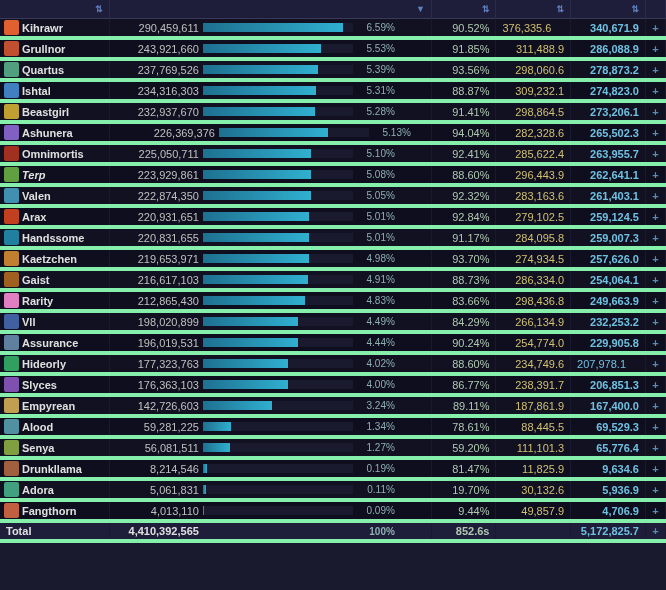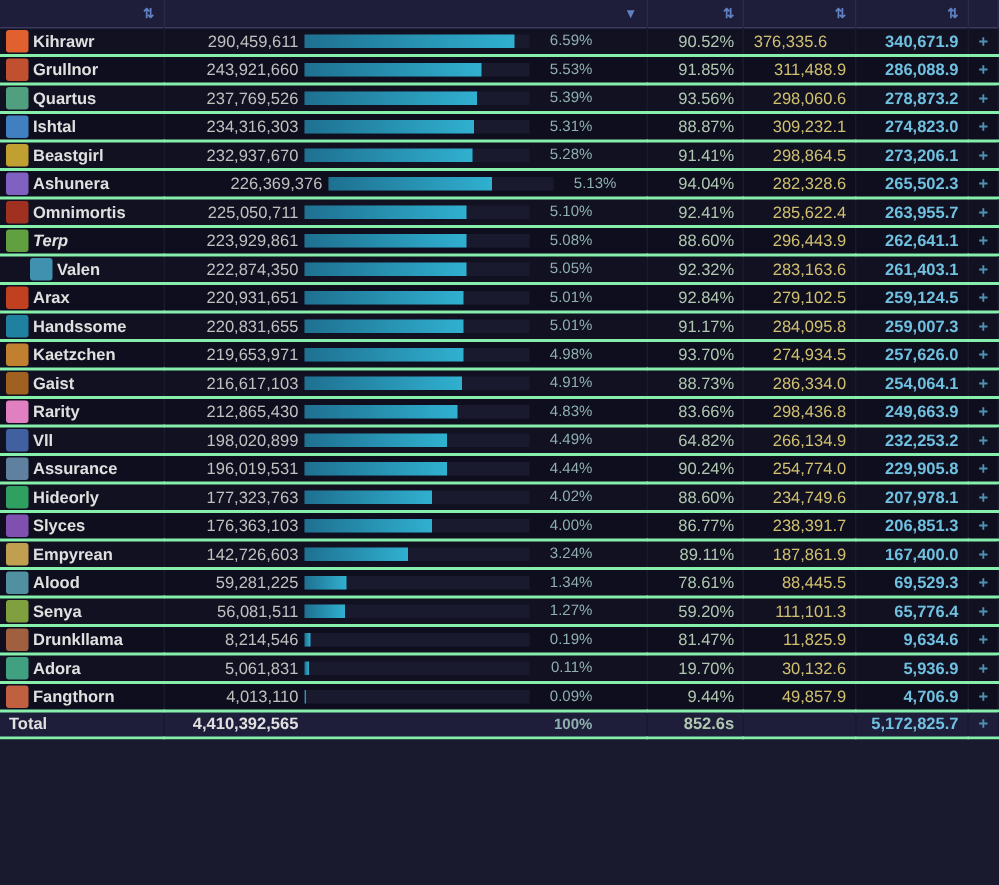--- a/index.html
+++ b/index.html
@@ -34,21 +34,21 @@
       white-space: nowrap;
     }
     thead th:first-child { text-align: left; width: 110px; }
     thead th.amount-col { text-align: left; width: 280px; }
     thead th.active-col { text-align: right; width: 65px; }
     thead th.dpsa-col { text-align: right; width: 75px; }
     thead th.dpse-col { text-align: right; width: 75px; }
     thead th.plus-col { width: 20px; text-align: center; }
 
     tbody tr {
-      border-bottom: 2px solid #86efac;
+      border-bottom: 4px solid #86efac;
     }
     tbody tr:nth-child(odd) { background: #111122; }
     tbody tr:nth-child(even) { background: #0e0e1e; }
 
     tbody tr.total-row {
       background: #1e1e3a !important;
       border-top: 1px solid #3a3a5c;
       font-weight: bold;
       color: #e0e0e0;
     }
@@ -266,21 +266,21 @@
       </div>
       <span style="min-width:38px;text-align:right;color:#90b0b0;font-size:10px;">5.08%</span>
     </div>
   </td>
           <td style="text-align: right; color: rgb(176, 200, 176);">88.60%</td>
           <td style="text-align: right; color: rgb(208, 192, 112);">296,443.9</td>
           <td style="text-align: right; color: rgb(112, 192, 224); font-weight: bold;">262,641.1</td>
           <td style="text-align: center; color: rgb(80, 144, 176); font-weight: bold; cursor: pointer;">+</td>
         </tr>
         <tr>
-          <td style="padding: 1px 20px;">
+          <td style="padding: 1px 4px;">
     <div style="display:flex;align-items:center;gap:3px;">
       <span style="width:15px;height:15px;border-radius:2px;background:#4090b0;flex-shrink:0;display:inline-block;"></span>
       <span style="color:#e0e0e0;font-weight:bold;">Valen</span>
     </div>
   </td>
           <td style="padding: 1px 4px;">
     <div style="display:flex;align-items:center;gap:4px;">
       <span style="min-width:85px;text-align:right;color:#c0c0c0;">222,874,350</span>
       <div style="width:150px;height:9px;background:#1a1a2e;position:relative;">
         <div style="width:108px;max-width:150px;height:9px;background:linear-gradient(to right,#1e7090,#30b0d0);"></div>
@@ -407,21 +407,21 @@
   </td>
           <td style="padding: 1px 4px;">
     <div style="display:flex;align-items:center;gap:4px;">
       <span style="min-width:85px;text-align:right;color:#c0c0c0;">198,020,899</span>
       <div style="width:150px;height:9px;background:#1a1a2e;position:relative;">
         <div style="width:95px;max-width:150px;height:9px;background:linear-gradient(to right,#1e7090,#30b0d0);"></div>
       </div>
       <span style="min-width:38px;text-align:right;color:#90b0b0;font-size:10px;">4.49%</span>
     </div>
   </td>
-          <td style="text-align: right; color: rgb(176, 200, 176);">64.82%</td>
+          <td style="text-align: right; color: rgb(176, 200, 176);">84.29%</td>
           <td style="text-align: right; color: rgb(208, 192, 112);">266,134.9</td>
           <td style="text-align: right; color: rgb(112, 192, 224); font-weight: bold;">232,253.2</td>
           <td style="text-align: center; color: rgb(80, 144, 176); font-weight: bold; cursor: pointer;">+</td>
         </tr>
         <tr>
           <td style="padding: 1px 4px;">
     <div style="display:flex;align-items:center;gap:3px;">
       <span style="width:15px;height:15px;border-radius:2px;background:#6080a0;flex-shrink:0;display:inline-block;"></span>
       <span style="color:#e0e0e0;font-weight:bold;">Assurance</span>
     </div>
@@ -451,21 +451,21 @@
     <div style="display:flex;align-items:center;gap:4px;">
       <span style="min-width:85px;text-align:right;color:#c0c0c0;">177,323,763</span>
       <div style="width:150px;height:9px;background:#1a1a2e;position:relative;">
         <div style="width:85px;max-width:150px;height:9px;background:linear-gradient(to right,#1e7090,#30b0d0);"></div>
       </div>
       <span style="min-width:38px;text-align:right;color:#90b0b0;font-size:10px;">4.02%</span>
     </div>
   </td>
           <td style="text-align: right; color: rgb(176, 200, 176);">88.60%</td>
           <td style="text-align: right; color: rgb(208, 192, 112);">234,749.6</td>
-          <td style="text-align: right; color: rgb(112, 192, 224); font-weight: bold;">207,978.1</td>
+          <td style="text-align: left; color: rgb(112, 192, 224); font-weight: normal;">207,978.1</td>
           <td style="text-align: center; color: rgb(80, 144, 176); font-weight: bold; cursor: pointer;">+</td>
         </tr>
         <tr>
           <td style="padding: 1px 4px;">
     <div style="display:flex;align-items:center;gap:3px;">
       <span style="width:15px;height:15px;border-radius:2px;background:#8050b0;flex-shrink:0;display:inline-block;"></span>
       <span style="color:#e0e0e0;font-weight:bold;">Slyces</span>
     </div>
   </td>
           <td style="padding: 1px 4px;">

